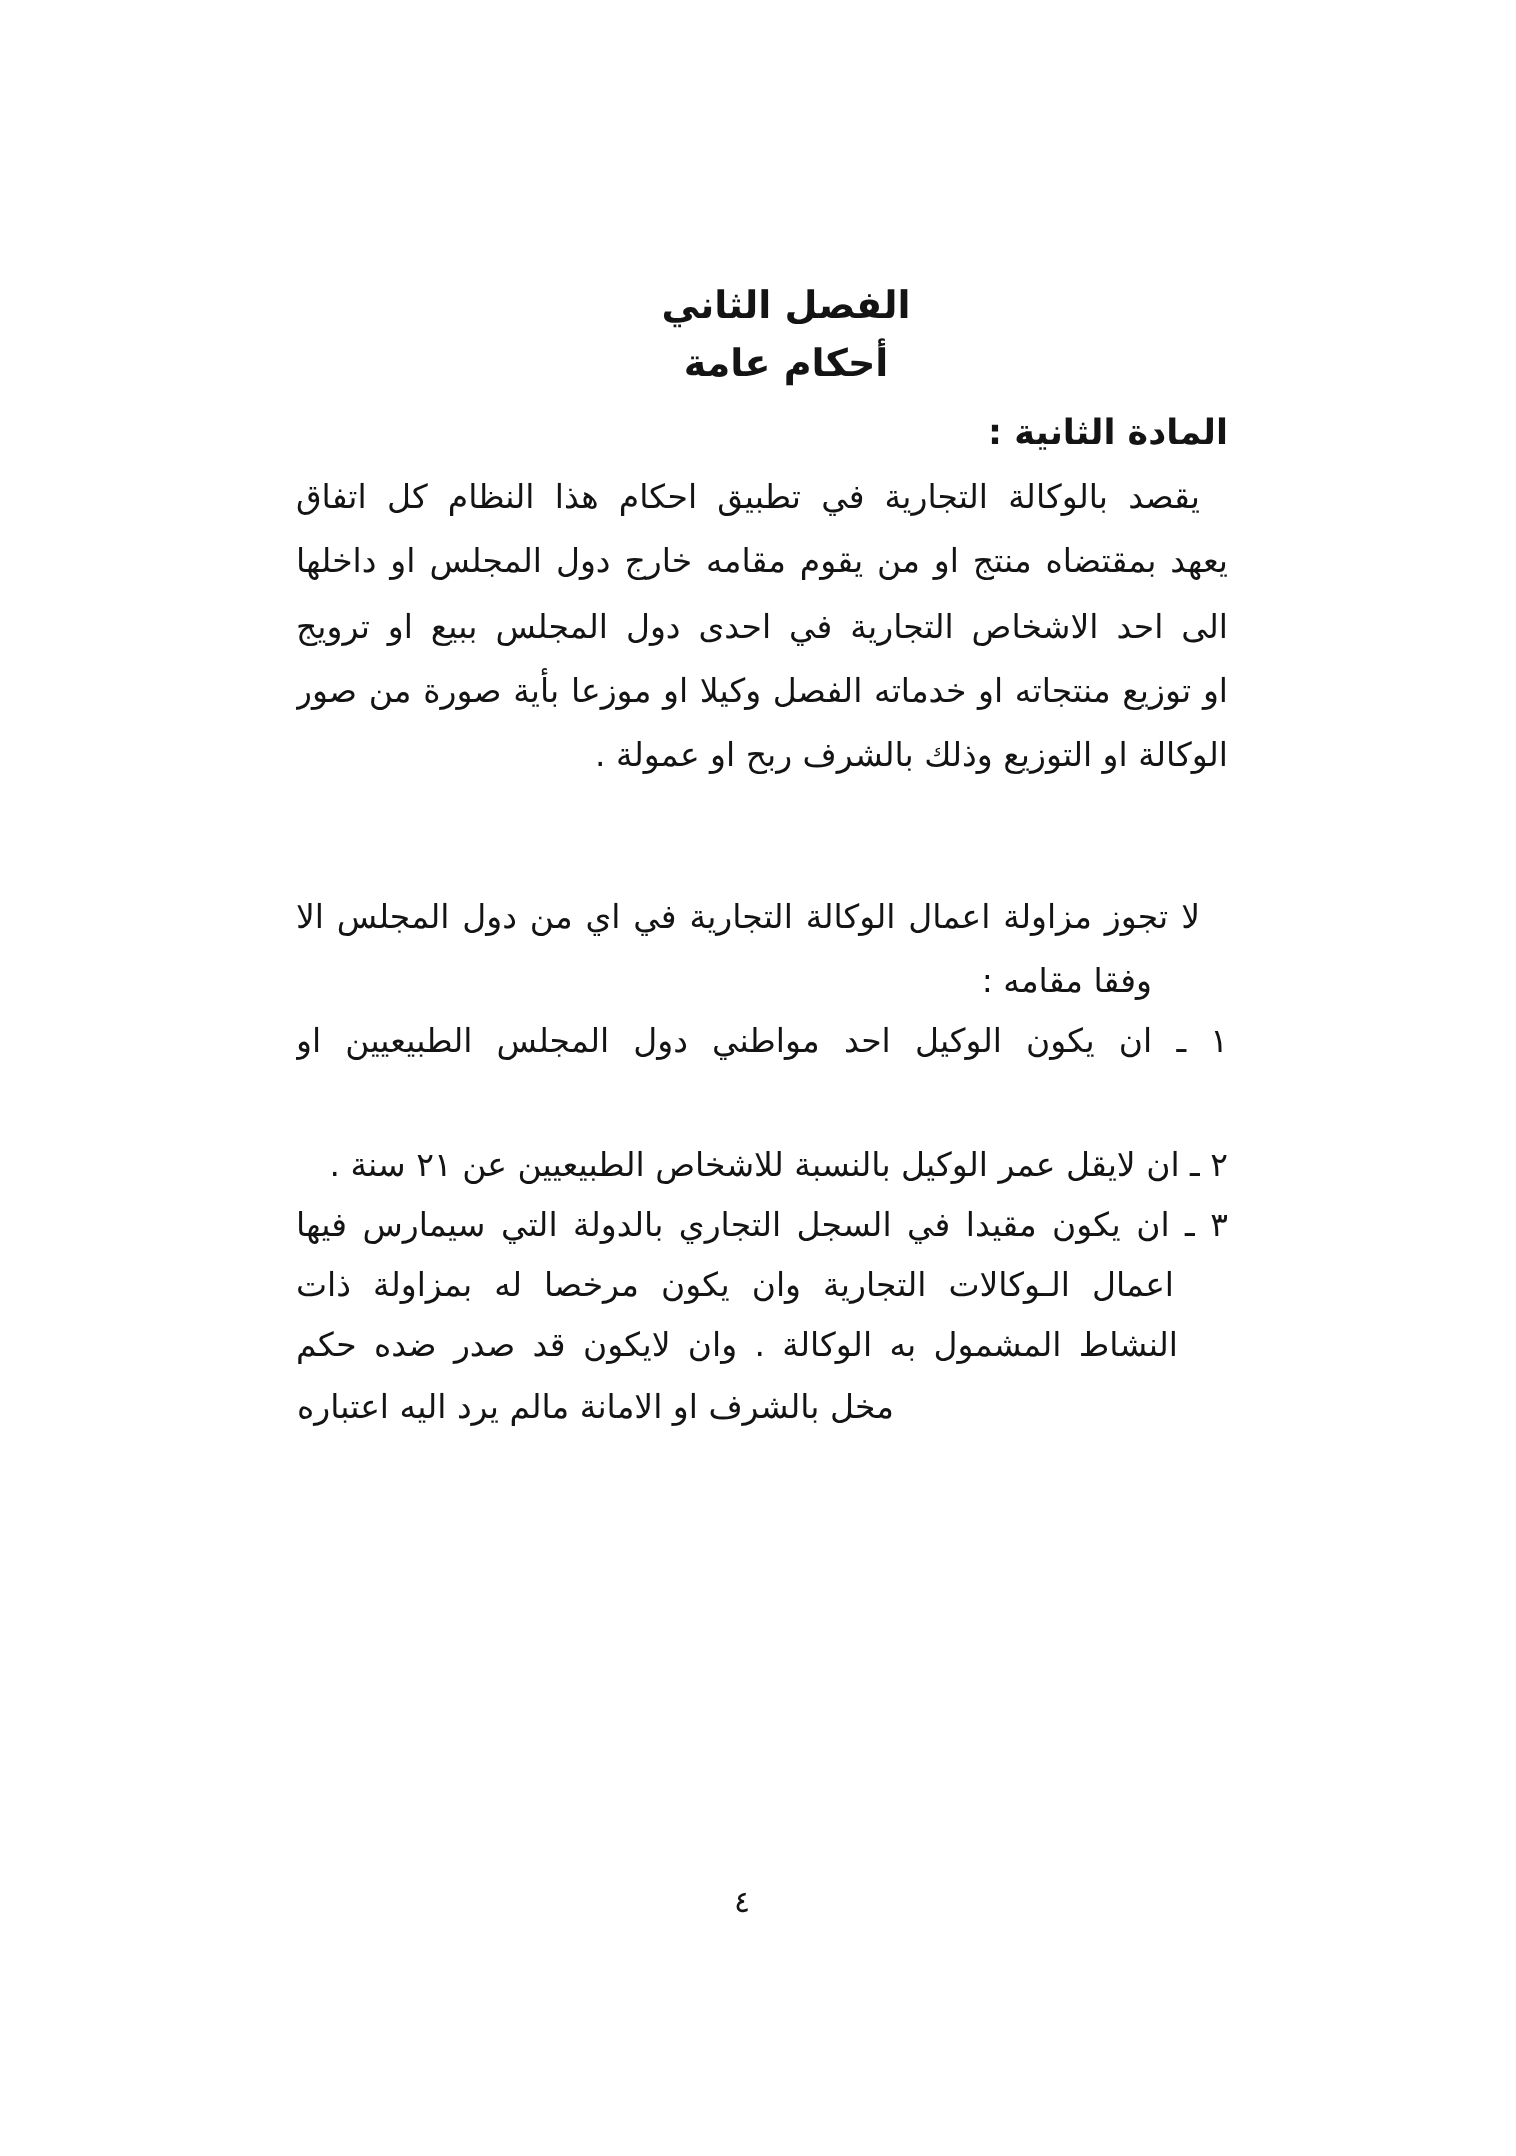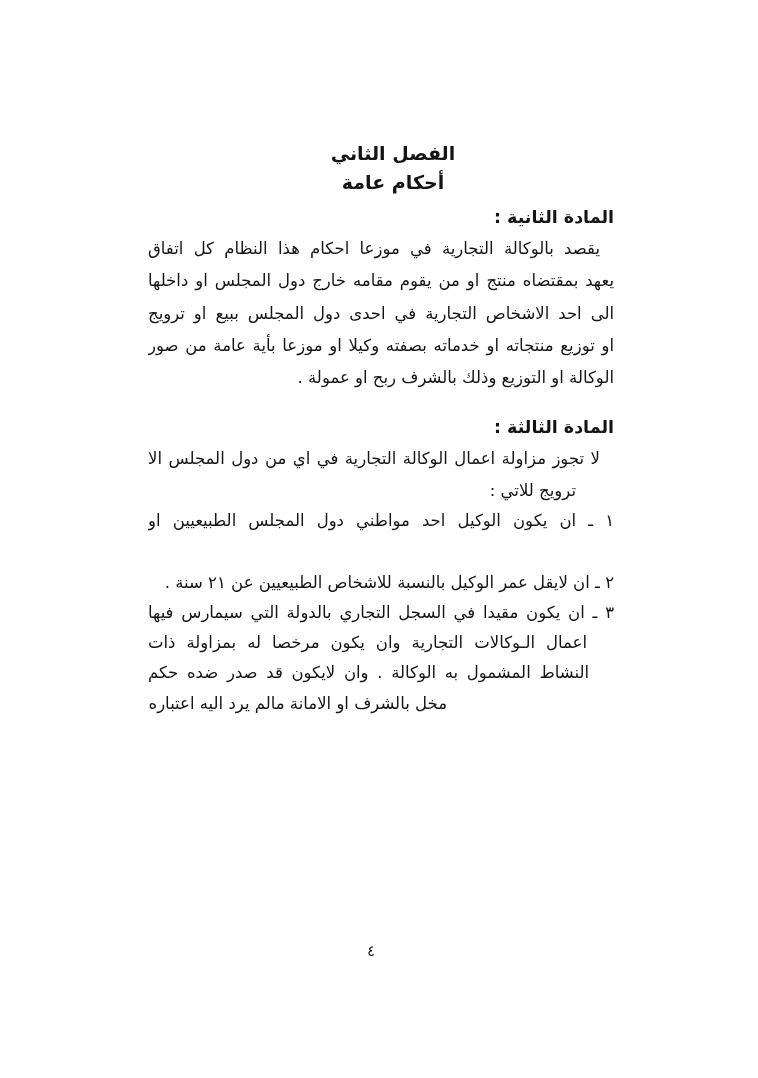--- a/index.html
+++ b/index.html
@@ -63,35 +63,34 @@
 <body>
 
 <div class="page">
 
   <div class="ln title" style="top:137px">الفصل الثاني</div>
 
   <div class="ln title" style="top:166px">أحكام عامة</div>
 
   <div class="ln flush heading" style="top:201px">المادة الثانية :</div>
 
-  <div class="ln just" style="top:232px; padding-right:14px; width:452px">يقصد بالوكالة التجارية في موزعا احكام هذا النظام كل اتفاق</div>
+  <div class="ln just" style="top:232px; padding-right:14px; width:452px">يقصد بالوكالة التجارية في تطبيق احكام هذا النظام كل اتفاق</div>
 
   <div class="ln just" style="top:297px">الى احد الاشخاص التجارية في احدى دول المجلس ببيع او ترويج</div>
 
   <div class="ln just" style="top:264px">يعهد بمقتضاه منتج او من يقوم مقامه خارج دول المجلس او داخلها</div>
 
-  <div class="ln just" style="top:329px">او توزيع منتجاته او خدماته بصفته وكيلا او موزعا بأية عامة من صور</div>
+  <div class="ln just" style="top:329px">او توزيع منتجاته او خدماته الفصل وكيلا او موزعا بأية صورة من صور</div>
 
   <div class="ln flush" style="top:361px">الوكالة او التوزيع وذلك بالشرف ربح او عمولة .</div>
 
-  <div class="ln flush heading" style="top:411px">المادة الثالثة :</div>
 
   <div class="ln just" style="top:442px; padding-right:14px; width:452px">لا تجوز مزاولة اعمال الوكالة التجارية في اي من دول المجلس الا</div>
 
-  <div class="ln flush" style="top:474px; padding-right:38px; width:428px">ترويج للاتي :</div>
+  <div class="ln flush" style="top:474px; padding-right:38px; width:428px">وفقا مقامه :</div>
 
   <div class="ln just" style="top:504px">١ ـ ان يكون الوكيل احد مواطني دول المجلس الطبيعيين او</div>
 
 
   <div class="ln flush" style="top:566px">٢ ـ ان لايقل عمر الوكيل بالنسبة للاشخاص الطبيعيين عن ٢١ سنة .</div>
 
   <div class="ln just" style="top:596px">٣ ـ ان يكون مقيدا في السجل التجاري بالدولة التي سيمارس فيها</div>
 
   <div class="ln just" style="top:626px; padding-right:27px; width:439px">اعمال الـوكالات التجارية وان يكون مرخصا له بمزاولة ذات</div>
 

